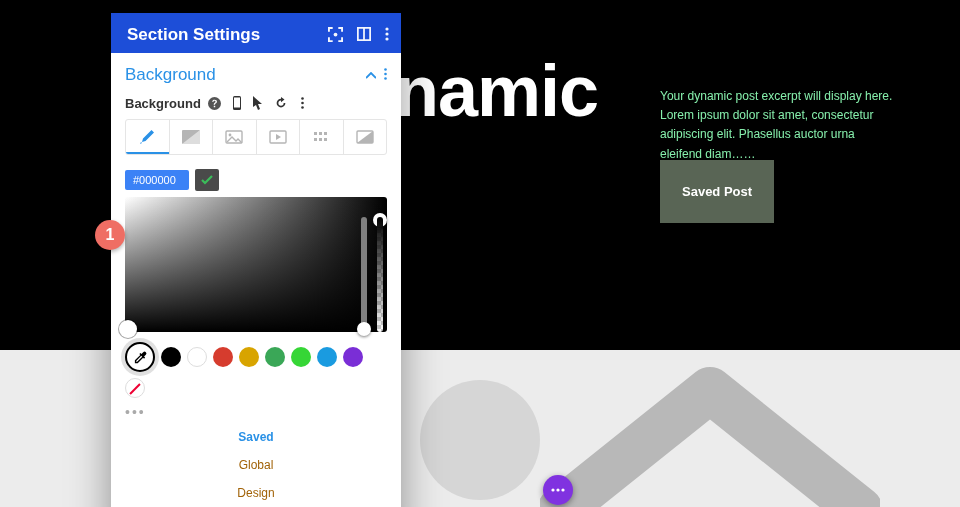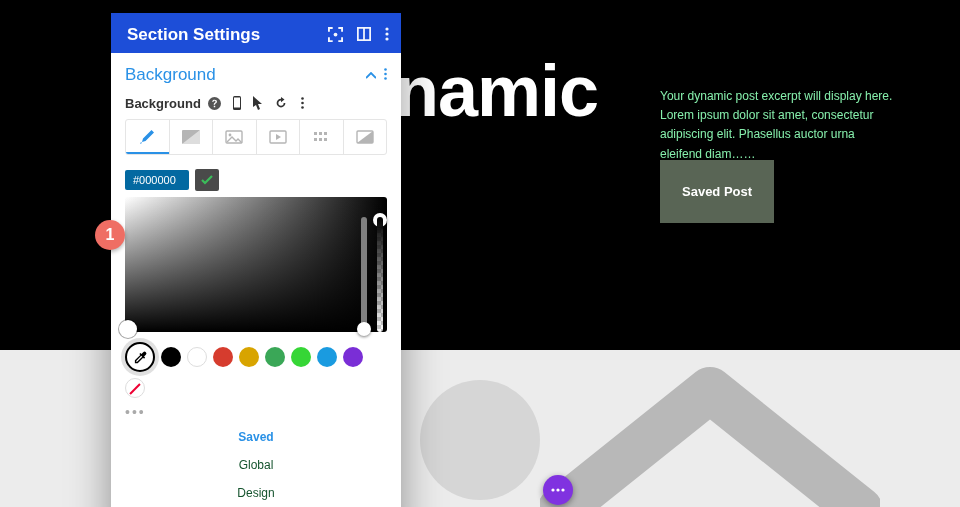--- a/index.html
+++ b/index.html
@@ -86,21 +86,21 @@
 
   .picker {
     position: relative;
     padding-bottom: 10px;
   }
   .hex-row {
     display:flex; align-items:center; gap:6px;
     margin-bottom: 6px;
   }
   .hex-input {
-    background:#0369a1; color:#fff;
+    background:#3b82f6; color:#fff;
     border:none; font-size:11px;
     padding:4px 8px; width:64px;
     border-radius:2px;
   }
   .hex-ok {
     background:#4a4a4a;
     width:24px; height:22px;
     display:flex;align-items:center;justify-content:center;
     border-radius:2px; cursor:pointer;
   }
@@ -184,21 +184,21 @@
     height:2px; background:#e03; transform:rotate(-45deg);
   }
   .dots-mini { letter-spacing:2px; color:#aaa; font-size:14px; margin-top:6px; cursor:pointer;}
   .palette-tabs {
     display:flex; justify-content:flex-end; align-items:center;
     gap:14px;
     font-size:12px;
     margin-top: 10px;
     flex-direction: column;
   }
-  .palette-tabs span { color:#14532d; cursor:pointer;}
+  .palette-tabs span { color:#a16207; cursor:pointer;}
   .palette-tabs span.on { color:#2a91e6; font-weight:600;}
   .gear-mini { color:#bbb; cursor:pointer; }
 
   .badge-1 {
     position:absolute;
     left: 95px; top: 220px;
     z-index:60;
     width:30px; height:30px;
     border-radius:50%;
     background:#ef6e64;

